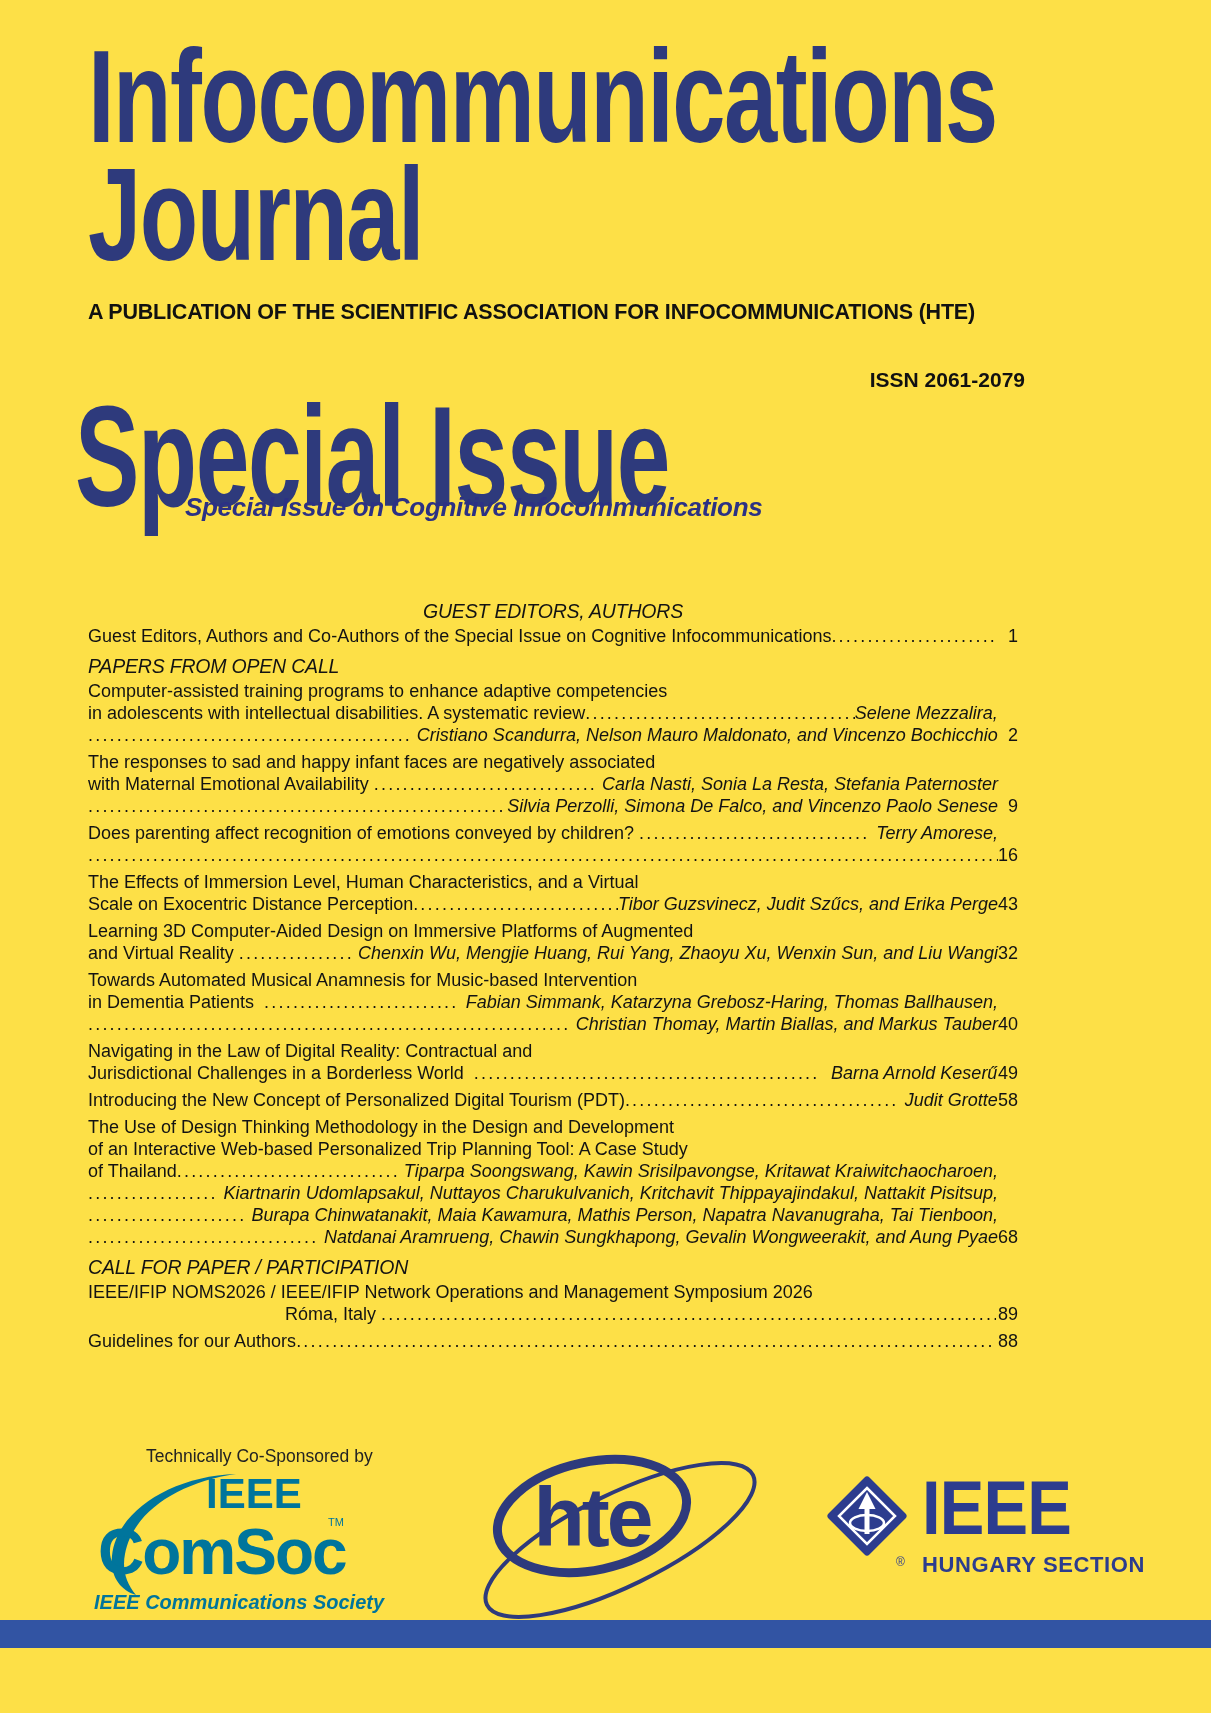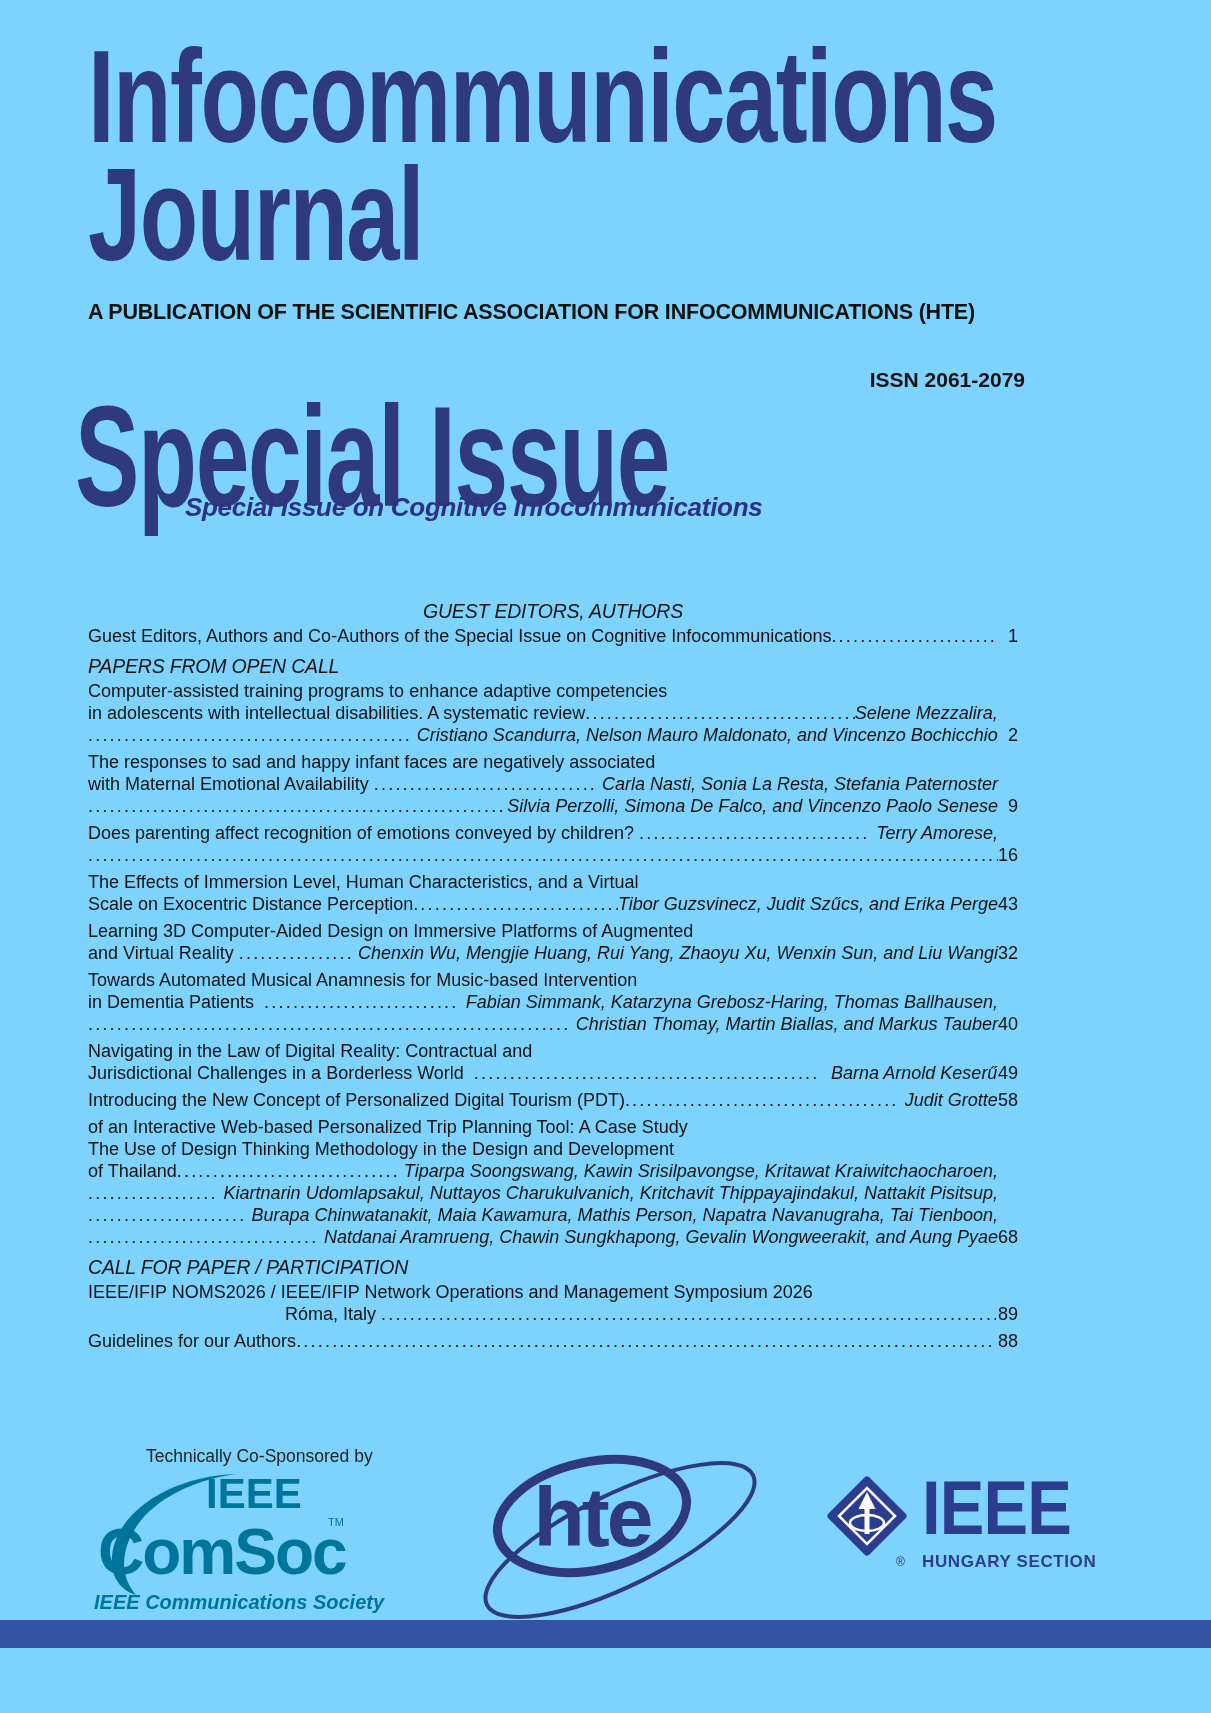--- a/index.html
+++ b/index.html
@@ -1,16 +1,16 @@
 <!DOCTYPE html>
 <html style="--navy: #2e3a7c; --subnavy: #2c3184; --teal: #00759c; --hunavy: #2c3c8e; --bar: #3254a3;"><head>
 <meta charset="utf-8">
 <style>
   html,body{margin:0;padding:0;background:#ffffff;}
-  .page{position:relative;width:1211px;height:1713px;background:#7dd3fc;overflow:hidden;
+  .page{position:relative;width:1211px;height:1713px;background:#fde047;overflow:hidden;
         font-family:"Liberation Sans","DejaVu Sans",sans-serif;color:#131313;}
 
   
   .masthead{position:absolute;left:88px;top:38px;color:var(--navy,#2e3a7c);
             font-weight:bold;font-size:131px;line-height:0.9;letter-spacing:-2px;
             transform:scaleX(0.73);transform-origin:left top;white-space:nowrap;}
   .pub{position:absolute;left:88px;top:300px;font-size:21.5px;font-weight:bold;
        color:#111;letter-spacing:-0.2px;white-space:nowrap;}
   .issn{position:absolute;right:186px;top:368px;font-size:21px;font-weight:bold;color:#111;}
 
@@ -34,21 +34,21 @@
   .dots{flex:1 1 0;min-width:0;overflow:hidden;white-space:nowrap;letter-spacing:2.2px;}
 
   
   .cosponsor{position:absolute;left:146px;top:1446px;font-size:17.5px;color:#232323;}
   .comsoc-svg{position:absolute;left:88px;top:1464px;}
   .hte-svg{position:absolute;left:452px;top:1448px;}
   .hungary{position:absolute;left:826px;top:1476px;display:flex;align-items:flex-start;}
   .hu-text{margin-left:14px;color:var(--hunavy,#2c3c8e);}
   .hu-ieee{display:inline-block;font-size:76px;font-weight:bold;line-height:64px;
            letter-spacing:-1px;transform:scaleX(0.88);transform-origin:left top;}
-  .hu-section{font-size:17px;font-weight:bold;letter-spacing:0.6px;margin-top:12px;}
+  .hu-section{font-size:22px;font-weight:bold;letter-spacing:0.6px;margin-top:12px;}
 
   .footer-bar{position:absolute;left:0;top:1620px;width:1211px;height:28px;
               background:var(--bar,#3254a3);}
   svg text{font-family:"Liberation Sans","DejaVu Sans",sans-serif;}
 </style>
 </head>
 <body>
 
 <div class="page">
 
@@ -184,24 +184,24 @@
             <span class="l">Introducing the New Concept of Personalized Digital Tourism (PDT)</span>
             <span class="dots">................................................................................................................................................................................................................................................................................................................................................................................................................</span>
             <span class="r"> Judit Grotte</span>
           </div>
         </div>
         <div class="toc-page">58</div>
       </div>
       <div class="toc-item">
         <div class="toc-lines">
           <div class="tl">
+            <span class="l">The Use of Design Thinking Methodology in the Design and Development</span>
+          </div>
+          <div class="tl">
             <span class="l">of an Interactive Web-based Personalized Trip Planning Tool: A Case Study</span>
-          </div>
-          <div class="tl">
-            <span class="l">The Use of Design Thinking Methodology in the Design and Development</span>
           </div>
           <div class="tl">
             <span class="l">of Thailand</span>
             <span class="dots">................................................................................................................................................................................................................................................................................................................................................................................................................</span>
             <span class="r"> Tiparpa Soongswang, Kawin Srisilpavongse, Kritawat Kraiwitchaocharoen,</span>
           </div>
           <div class="tl">
             <span class="dots">................................................................................................................................................................................................................................................................................................................................................................................................................</span>
             <span class="r"> Kiartnarin Udomlapsakul, Nuttayos Charukulvanich, Kritchavit Thippayajindakul, Nattakit Pisitsup,</span>
           </div>

